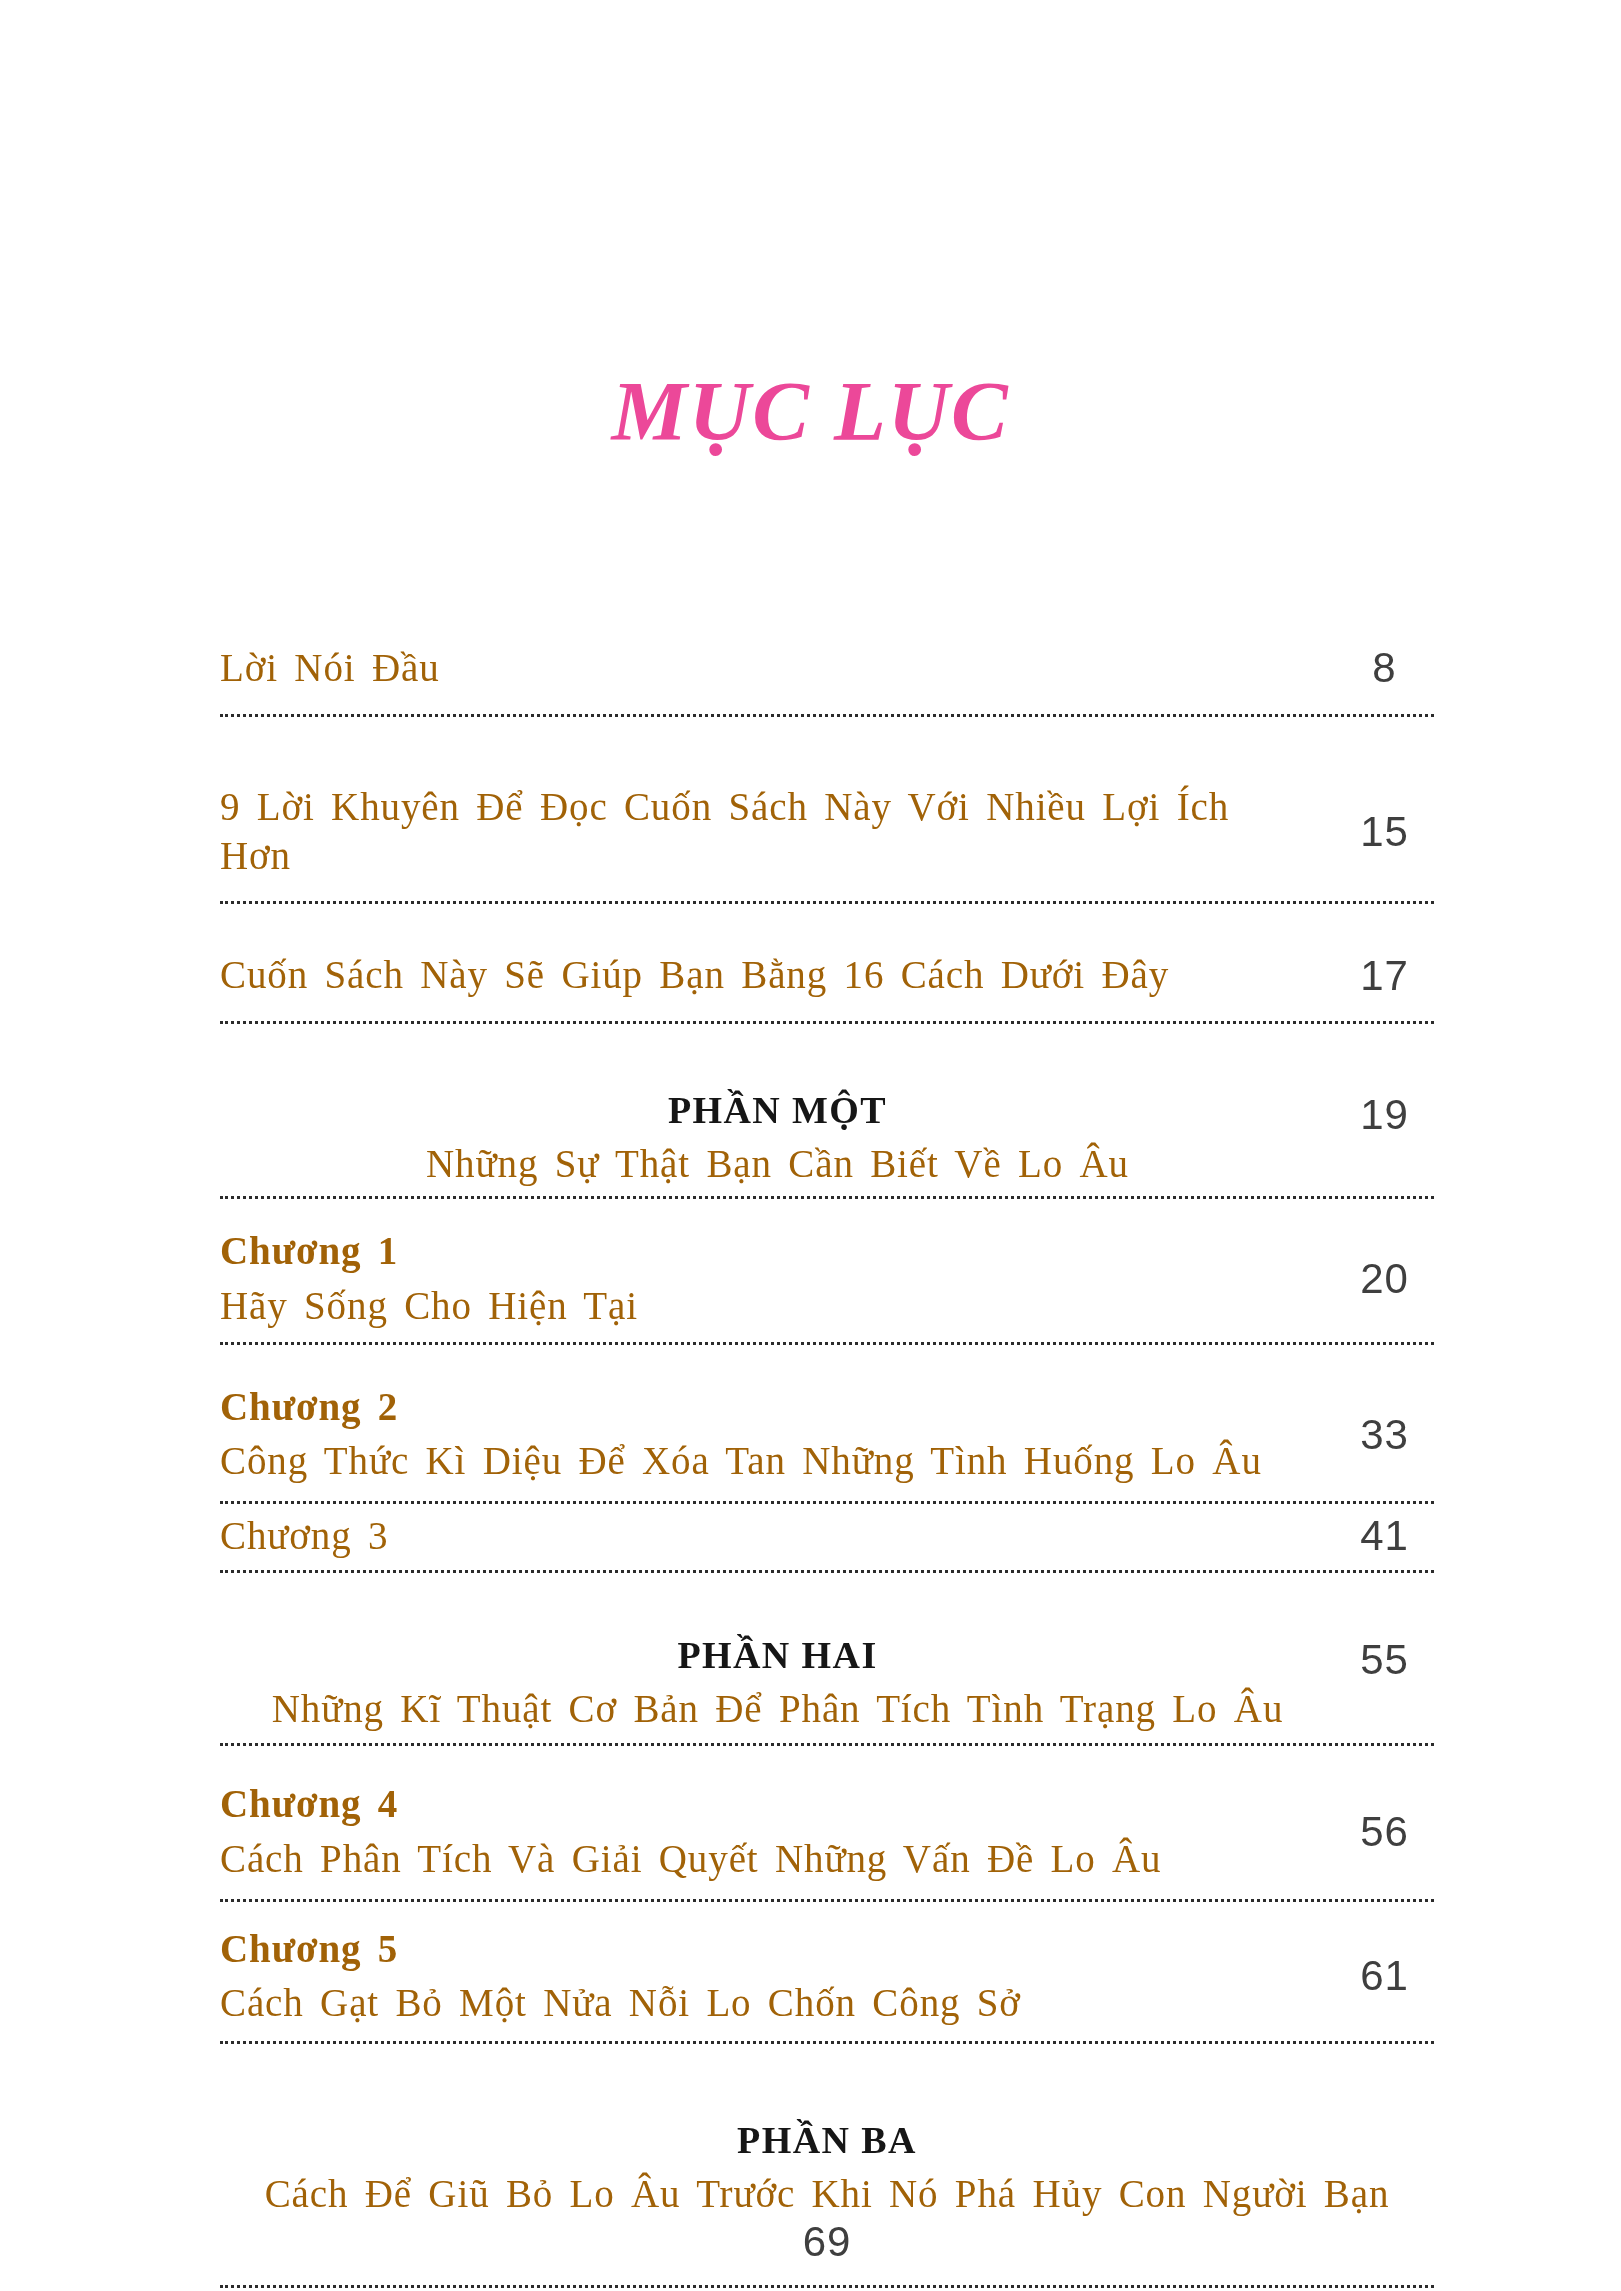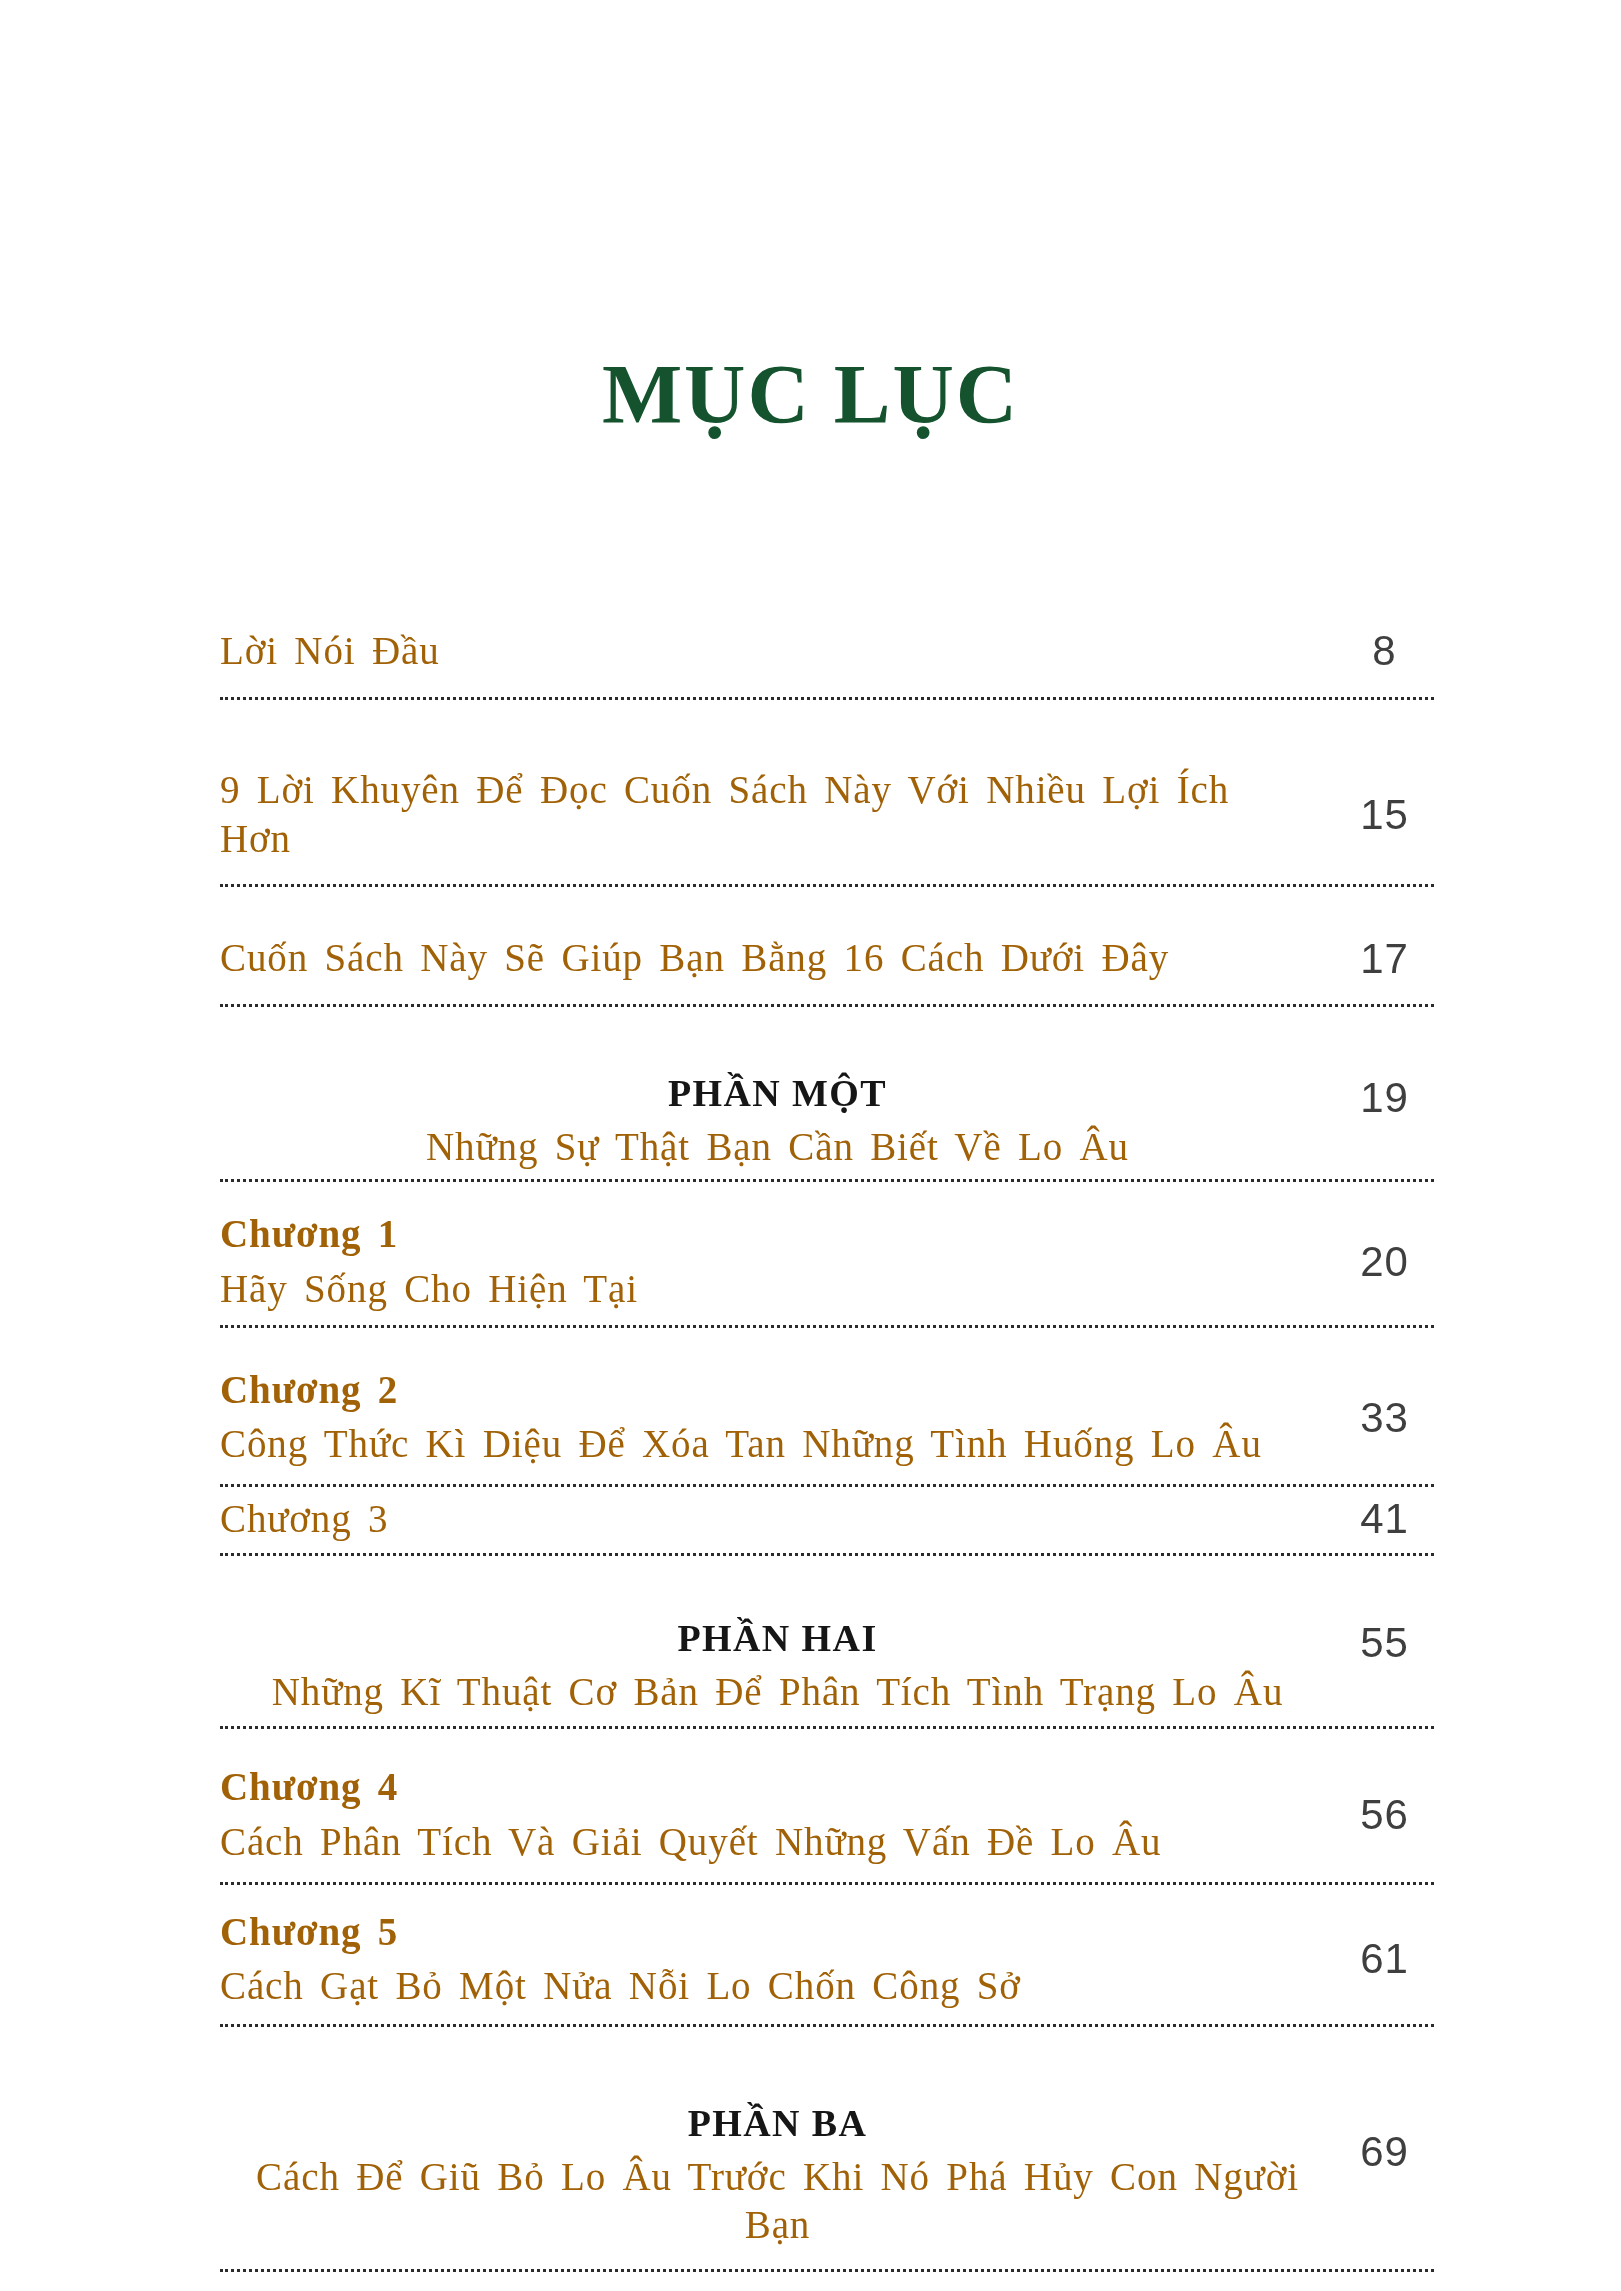--- a/index.html
+++ b/index.html
@@ -13,22 +13,23 @@
     font-family: "Liberation Serif", serif;
     color: #1b1b1b;
     overflow: hidden;
   }
   .doc-title {
     text-align: center;
     font-size: 85px;
     line-height: 1;
     font-weight: 700;
     letter-spacing: 1.9px;
-    margin: 0;
-    color: #14532d;
+    margin: 17px;
+    color: #ec4899;
+    font-style: italic;
   }
   .toc {
     margin-left: 220px;
     width: 1214px;
     margin-top: 176px;
   }
   .row {
     display: flex;
     align-items: center;
     box-sizing: border-box;
@@ -68,21 +69,21 @@
   .row-1  { padding: 14px 0 21px; }
   .row-2  { padding: 66px 0 21px; gap: 44px; }
   .row-3  { padding: 47px 0 21px; }
   .row-4  { padding: 17px 0 7.6px; }
   .row-5  { padding: 28px 0 11.4px; gap: 12px; }
   .row-6  { padding: 38px 0 15px; }
   .row-7  { padding: 7.6px 0 9.5px; }
   .row-8  { padding: 13.2px 0 9.5px; }
   .row-9  { padding: 34px 0 15px; align-items: center; }
   .row-10 { padding: 23px 0 13.2px; }
-  .row-11 { padding: 26.5px 0 19px; }
+  .row-11 { padding: 26.5px 0 19px; flex-direction: column; }
 </style>
 </head>
 <body>
 
 <div class="page">
 
   <h1 class="doc-title">MỤC LỤC</h1>
 
   <div class="toc">
 

